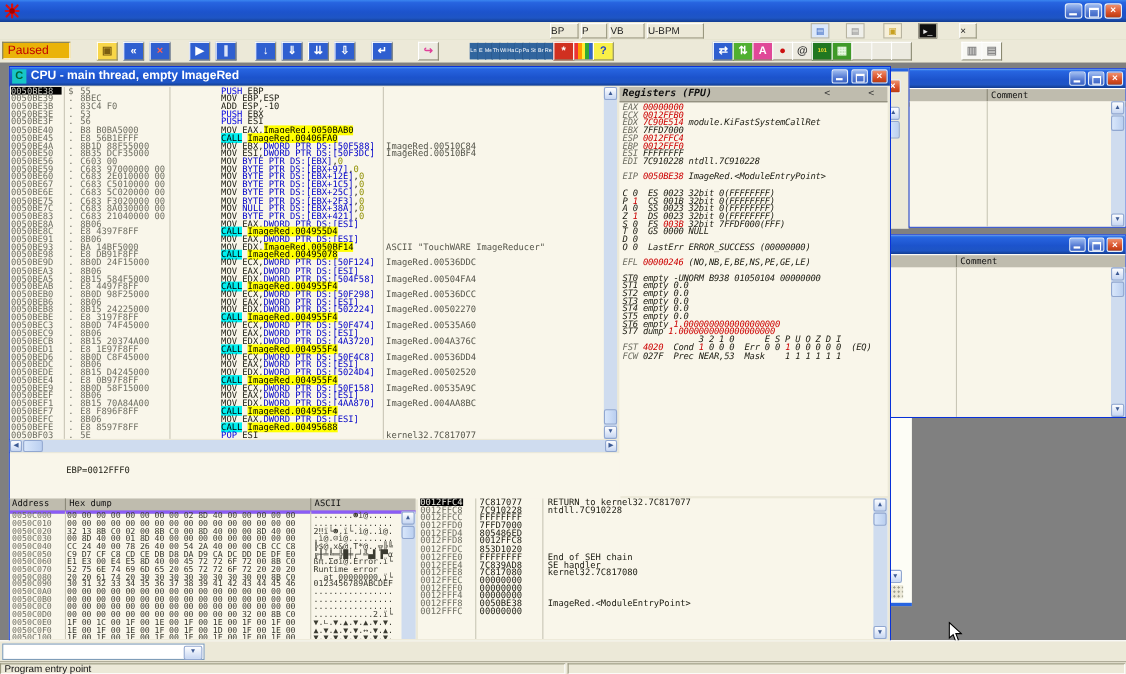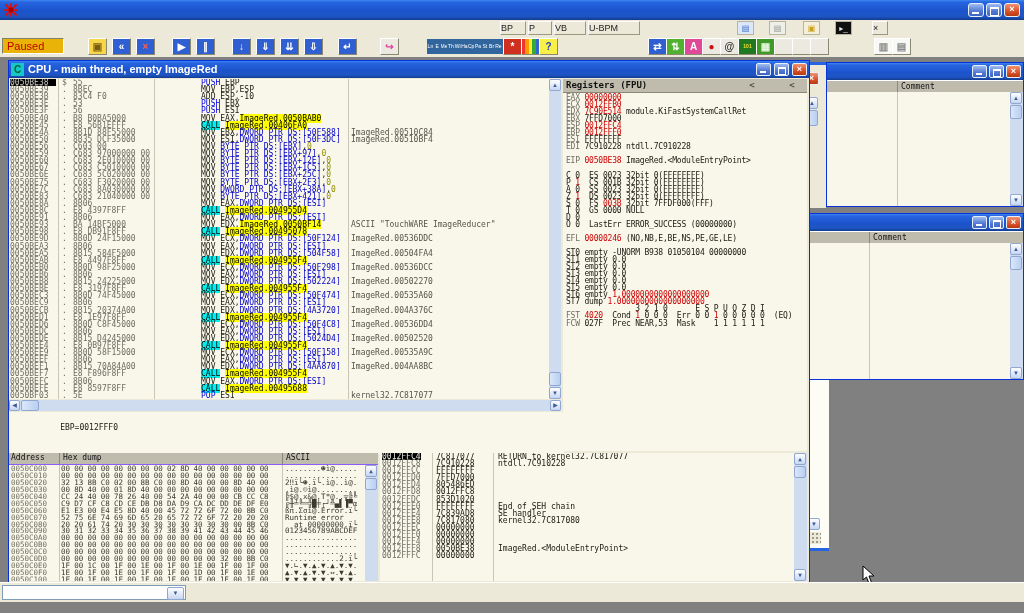--- a/index.html
+++ b/index.html
@@ -57,21 +57,21 @@
   .t-call{background:#00F0F0;color:#000;}
   .t-dest{background:#FFFF00;color:#000;}
   .t-push{color:#0000E0;}
   .t-mem{color:#0000C8;}
   .t-imm{color:#909000;}
   .r-line{height:7.06px;line-height:7.2px;font-size:8px;white-space:pre;padding-left:3px;letter-spacing:-0.2px;}
   .rl{color:#6E6E62;} .rk{color:#1A1A10;} .rr{color:#CC0000;}
   .reghdr{position:absolute;left:0;top:0;right:0;height:13px;background:#BFBCAE;border-bottom:1px solid #8a8878;
     font-family:"DejaVu Sans Mono",monospace;font-size:9px;font-weight:bold;line-height:12px;padding-left:3px;color:#111;}
   .reghdr .ang{position:absolute;top:0;width:22px;text-align:center;font-weight:normal;color:#333;}
-  .dumphdr{position:absolute;left:0;top:0;right:0;height:11px;background:#BFBCAE;border-bottom:1px solid #8b5cf6;
+  .dumphdr{position:absolute;left:0;top:0;right:0;height:11px;background:#BFBCAE;border-bottom:3px solid #8b5cf6;
     font-size:8px;font-family:"DejaVu Sans Mono",monospace;line-height:10px;color:#111;}
   .du-row{height:6.95px;line-height:7.1px;font-size:7.5px;white-space:pre;position:relative;}
   .du-a{position:absolute;left:2px;color:#6E6E62;}
   .du-h{position:absolute;left:52px;width:222px;letter-spacing:-0.1px;color:#3A3A30;}
   .du-s{position:absolute;left:276px;width:78px;color:#3A3A30;}
   .st-row{height:7.1px;line-height:7.2px;font-size:8px;white-space:pre;position:relative;}
   .st-a{position:absolute;left:2px;color:#6E6E62;}
   .st-a.sel{background:#000;color:#E8E8E0;}
   .st-v{position:absolute;left:56px;color:#1A1A10;}
   .st-c{position:absolute;left:118px;color:#1A1A10;}
@@ -276,21 +276,21 @@
               <div class="d-row"><div class="d-addr">0050BE40</div><div class="d-mark">.</div><div class="d-bytes">B8 B0BA5000</div><div class="d-instr"><span class="">MOV</span> EAX,<span class="t-dest">ImageRed.0050BAB0</span></div><div class="d-comm"></div></div>
               <div class="d-row"><div class="d-addr">0050BE45</div><div class="d-mark">.</div><div class="d-bytes">E8 56B1EFFF</div><div class="d-instr"><span class="t-call">CALL</span> <span class="t-dest">ImageRed.00406FA0</span></div><div class="d-comm"></div></div>
               <div class="d-row"><div class="d-addr">0050BE4A</div><div class="d-mark">.</div><div class="d-bytes">8B1D 88F55000</div><div class="d-instr"><span class="">MOV</span> EBX,<span class="t-mem">DWORD PTR DS:[50F588]</span></div><div class="d-comm">ImageRed.00510C84</div></div>
               <div class="d-row"><div class="d-addr">0050BE50</div><div class="d-mark">.</div><div class="d-bytes">8B35 DCF35000</div><div class="d-instr"><span class="">MOV</span> ESI,<span class="t-mem">DWORD PTR DS:[50F3DC]</span></div><div class="d-comm">ImageRed.00510BF4</div></div>
               <div class="d-row"><div class="d-addr">0050BE56</div><div class="d-mark">.</div><div class="d-bytes">C603 00</div><div class="d-instr"><span class="">MOV</span> <span class="t-mem">BYTE PTR DS:[EBX]</span>,<span class="t-imm">0</span></div><div class="d-comm"></div></div>
               <div class="d-row"><div class="d-addr">0050BE59</div><div class="d-mark">.</div><div class="d-bytes">C683 97000000 00</div><div class="d-instr"><span class="">MOV</span> <span class="t-mem">BYTE PTR DS:[EBX+97]</span>,<span class="t-imm">0</span></div><div class="d-comm"></div></div>
               <div class="d-row"><div class="d-addr">0050BE60</div><div class="d-mark">.</div><div class="d-bytes">C683 2E010000 00</div><div class="d-instr"><span class="">MOV</span> <span class="t-mem">BYTE PTR DS:[EBX+12E]</span>,<span class="t-imm">0</span></div><div class="d-comm"></div></div>
               <div class="d-row"><div class="d-addr">0050BE67</div><div class="d-mark">.</div><div class="d-bytes">C683 C5010000 00</div><div class="d-instr"><span class="">MOV</span> <span class="t-mem">BYTE PTR DS:[EBX+1C5]</span>,<span class="t-imm">0</span></div><div class="d-comm"></div></div>
               <div class="d-row"><div class="d-addr">0050BE6E</div><div class="d-mark">.</div><div class="d-bytes">C683 5C020000 00</div><div class="d-instr"><span class="">MOV</span> <span class="t-mem">BYTE PTR DS:[EBX+25C]</span>,<span class="t-imm">0</span></div><div class="d-comm"></div></div>
               <div class="d-row"><div class="d-addr">0050BE75</div><div class="d-mark">.</div><div class="d-bytes">C683 F3020000 00</div><div class="d-instr"><span class="">MOV</span> <span class="t-mem">BYTE PTR DS:[EBX+2F3]</span>,<span class="t-imm">0</span></div><div class="d-comm"></div></div>
-              <div class="d-row"><div class="d-addr">0050BE7C</div><div class="d-mark">.</div><div class="d-bytes">C683 8A030000 00</div><div class="d-instr"><span class="">MOV</span> <span class="t-mem">DWORD PTR DS:[EBX+38A]</span>,<span class="t-imm">0</span></div><div class="d-comm"></div></div>
+              <div class="d-row"><div class="d-addr">0050BE7C</div><div class="d-mark">.</div><div class="d-bytes">C683 8A030000 00</div><div class="d-instr"><span class="">MOV</span> <span class="t-mem">NULL PTR DS:[EBX+38A]</span>,<span class="t-imm">0</span></div><div class="d-comm"></div></div>
               <div class="d-row"><div class="d-addr">0050BE83</div><div class="d-mark">.</div><div class="d-bytes">C683 21040000 00</div><div class="d-instr"><span class="">MOV</span> <span class="t-mem">BYTE PTR DS:[EBX+421]</span>,<span class="t-imm">0</span></div><div class="d-comm"></div></div>
               <div class="d-row"><div class="d-addr">0050BE8A</div><div class="d-mark">.</div><div class="d-bytes">8B06</div><div class="d-instr"><span class="">MOV</span> EAX,<span class="t-mem">DWORD PTR DS:[ESI]</span></div><div class="d-comm"></div></div>
               <div class="d-row"><div class="d-addr">0050BE8C</div><div class="d-mark">.</div><div class="d-bytes">E8 4397F8FF</div><div class="d-instr"><span class="t-call">CALL</span> <span class="t-dest">ImageRed.004955D4</span></div><div class="d-comm"></div></div>
               <div class="d-row"><div class="d-addr">0050BE91</div><div class="d-mark">.</div><div class="d-bytes">8B06</div><div class="d-instr"><span class="">MOV</span> EAX,<span class="t-mem">DWORD PTR DS:[ESI]</span></div><div class="d-comm"></div></div>
               <div class="d-row"><div class="d-addr">0050BE93</div><div class="d-mark">.</div><div class="d-bytes">BA 14BF5000</div><div class="d-instr"><span class="">MOV</span> EDX,<span class="t-dest">ImageRed.0050BF14</span></div><div class="d-comm">ASCII "TouchWARE ImageReducer"</div></div>
               <div class="d-row"><div class="d-addr">0050BE98</div><div class="d-mark">.</div><div class="d-bytes">E8 DB91F8FF</div><div class="d-instr"><span class="t-call">CALL</span> <span class="t-dest">ImageRed.00495078</span></div><div class="d-comm"></div></div>
               <div class="d-row"><div class="d-addr">0050BE9D</div><div class="d-mark">.</div><div class="d-bytes">8B0D 24F15000</div><div class="d-instr"><span class="">MOV</span> ECX,<span class="t-mem">DWORD PTR DS:[50F124]</span></div><div class="d-comm">ImageRed.00536DDC</div></div>
               <div class="d-row"><div class="d-addr">0050BEA3</div><div class="d-mark">.</div><div class="d-bytes">8B06</div><div class="d-instr"><span class="">MOV</span> EAX,<span class="t-mem">DWORD PTR DS:[ESI]</span></div><div class="d-comm"></div></div>
               <div class="d-row"><div class="d-addr">0050BEA5</div><div class="d-mark">.</div><div class="d-bytes">8B15 584F5000</div><div class="d-instr"><span class="">MOV</span> EDX,<span class="t-mem">DWORD PTR DS:[504F58]</span></div><div class="d-comm">ImageRed.00504FA4</div></div>
               <div class="d-row"><div class="d-addr">0050BEAB</div><div class="d-mark">.</div><div class="d-bytes">E8 4497F8FF</div><div class="d-instr"><span class="t-call">CALL</span> <span class="t-dest">ImageRed.004955F4</span></div><div class="d-comm"></div></div>
@@ -328,21 +328,21 @@
         <div class="sbv" style="left:0;top:322px;width:552px;height:11px;">
           <div class="sbb" style="left:0;top:0;width:11px;height:11px;line-height:9px">◀</div>
           <div class="sbt" style="left:12px;top:0;width:18px;height:11px"></div>
           <div class="sbb" style="left:541px;top:0;width:11px;height:11px;line-height:9px">▶</div>
         </div>
 
         <div class="infopane" style="position:absolute;left:0;top:334px;width:552px;height:40px;">
           <span>EBP=0012FFF0</span>
         </div>
 
-        <div class="pane" style="left:554px;top:1px;width:244px;height:372px;">
+        <div class="pane" style="left:554px;top:1px;width:244px;height:372px;font-style:italic;">
           <div class="reghdr">
             <span>Registers (FPU)</span>
             <span class="ang" style="right:44px">&lt;</span>
             <span class="ang" style="right:4px">&lt;</span>
           </div>
           <div id="reg-lines" style="position:absolute;left:0;top:15px;right:0;">
               <div class="r-line"><span class="rl">EAX </span><span class="rr">00000000</span></div>
               <div class="r-line"><span class="rl">ECX </span><span class="rr">0012FFB0</span></div>
               <div class="r-line"><span class="rl">EDX </span><span class="rr">7C90E514</span><span class="rk"> module.KiFastSystemCallRet</span></div>
               <div class="r-line"><span class="rl">EBX </span><span class="rk">7FFD7000</span></div>
@@ -447,14 +447,18 @@
       <path d="M1,1 L1,15 L4.5,12 L7,18.5 L9.5,17.5 L7,11 L12,11 Z" fill="#FFFFFF" stroke="#000000" stroke-width="1"></path>
     </svg>
   </div>
 
   <div class="abs cmdbar">
     <div class="combo">
       <div class="combobtn">▼</div>
     </div>
   </div>
 
+  <div class="abs statusbar">
+    <div class="stfield" style="left:0;width:514px;">Program entry point</div>
+    <div class="stfield" style="left:516px;width:507px;"></div>
+  </div>
 
 </div>
 
 </body></html>

